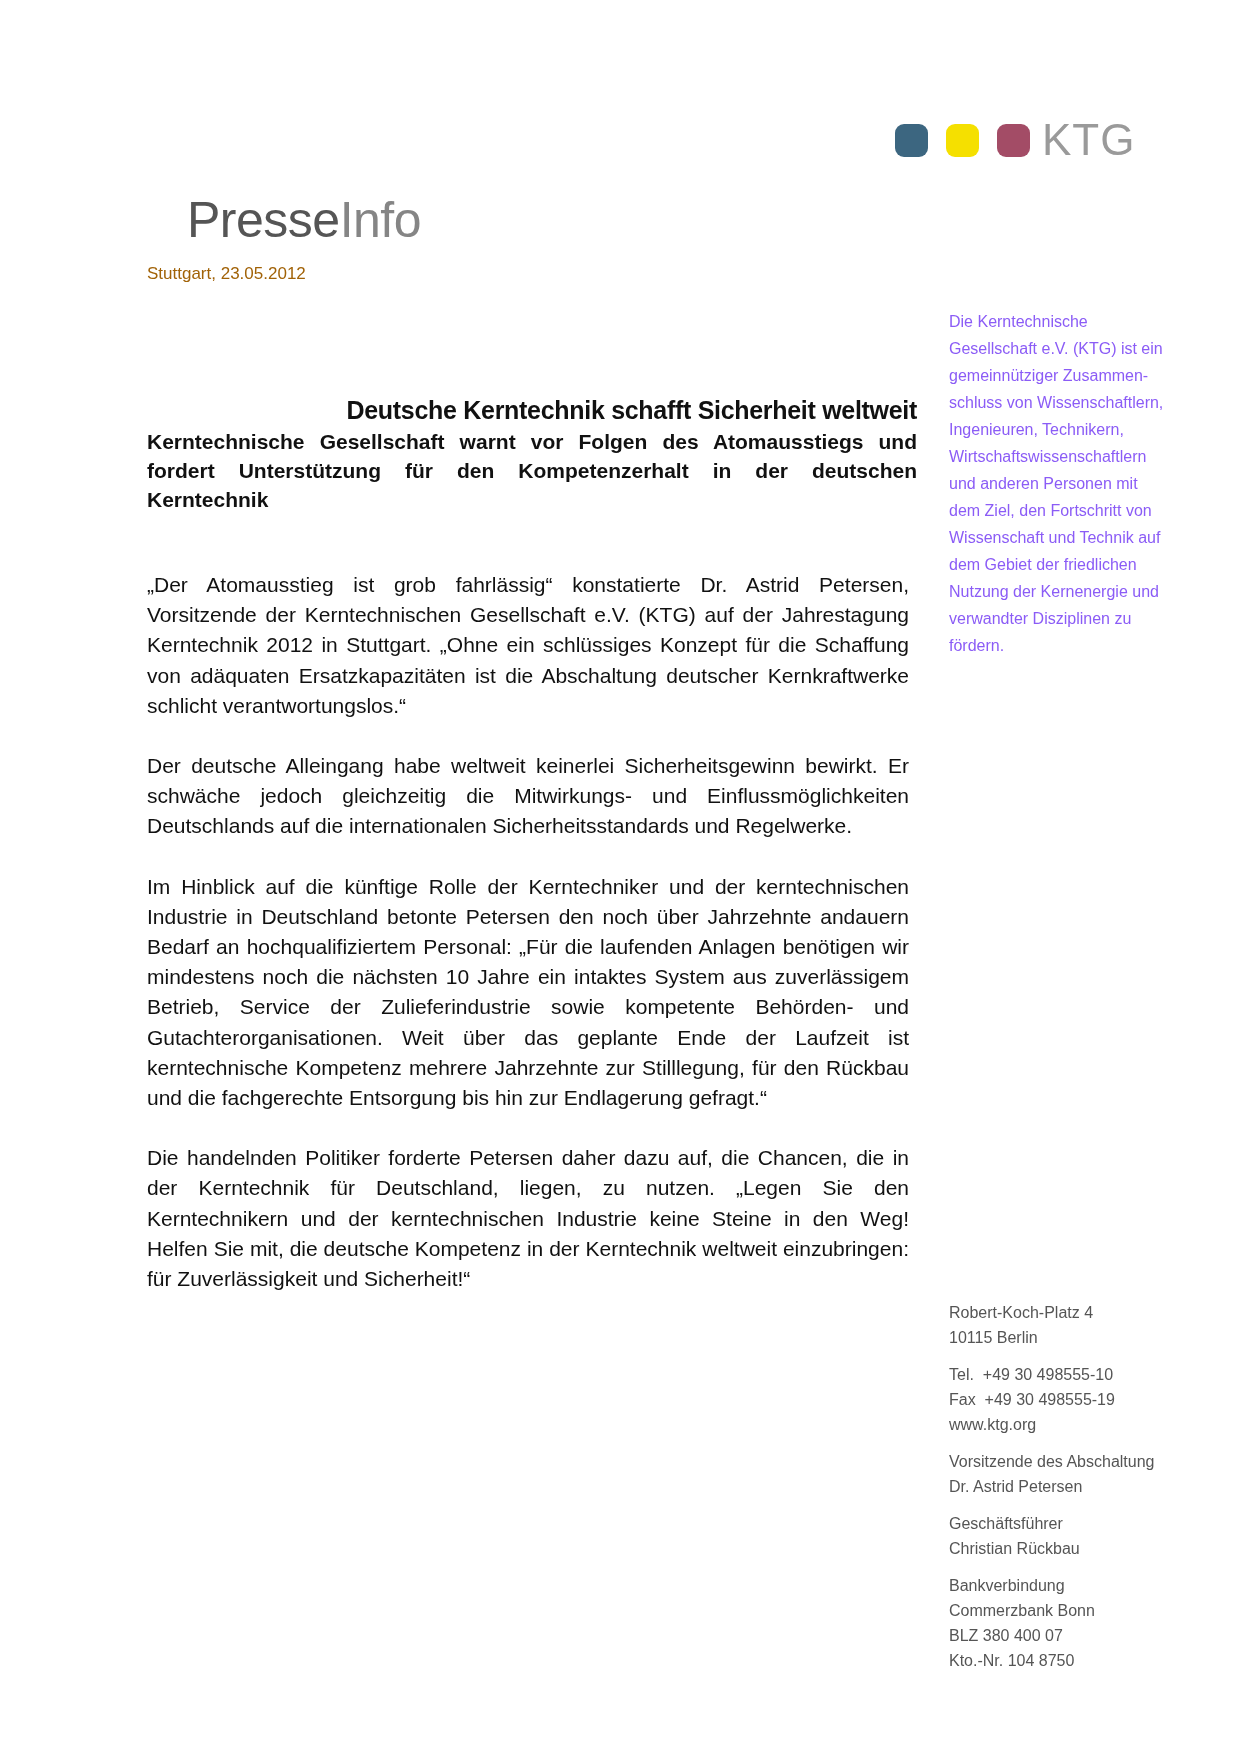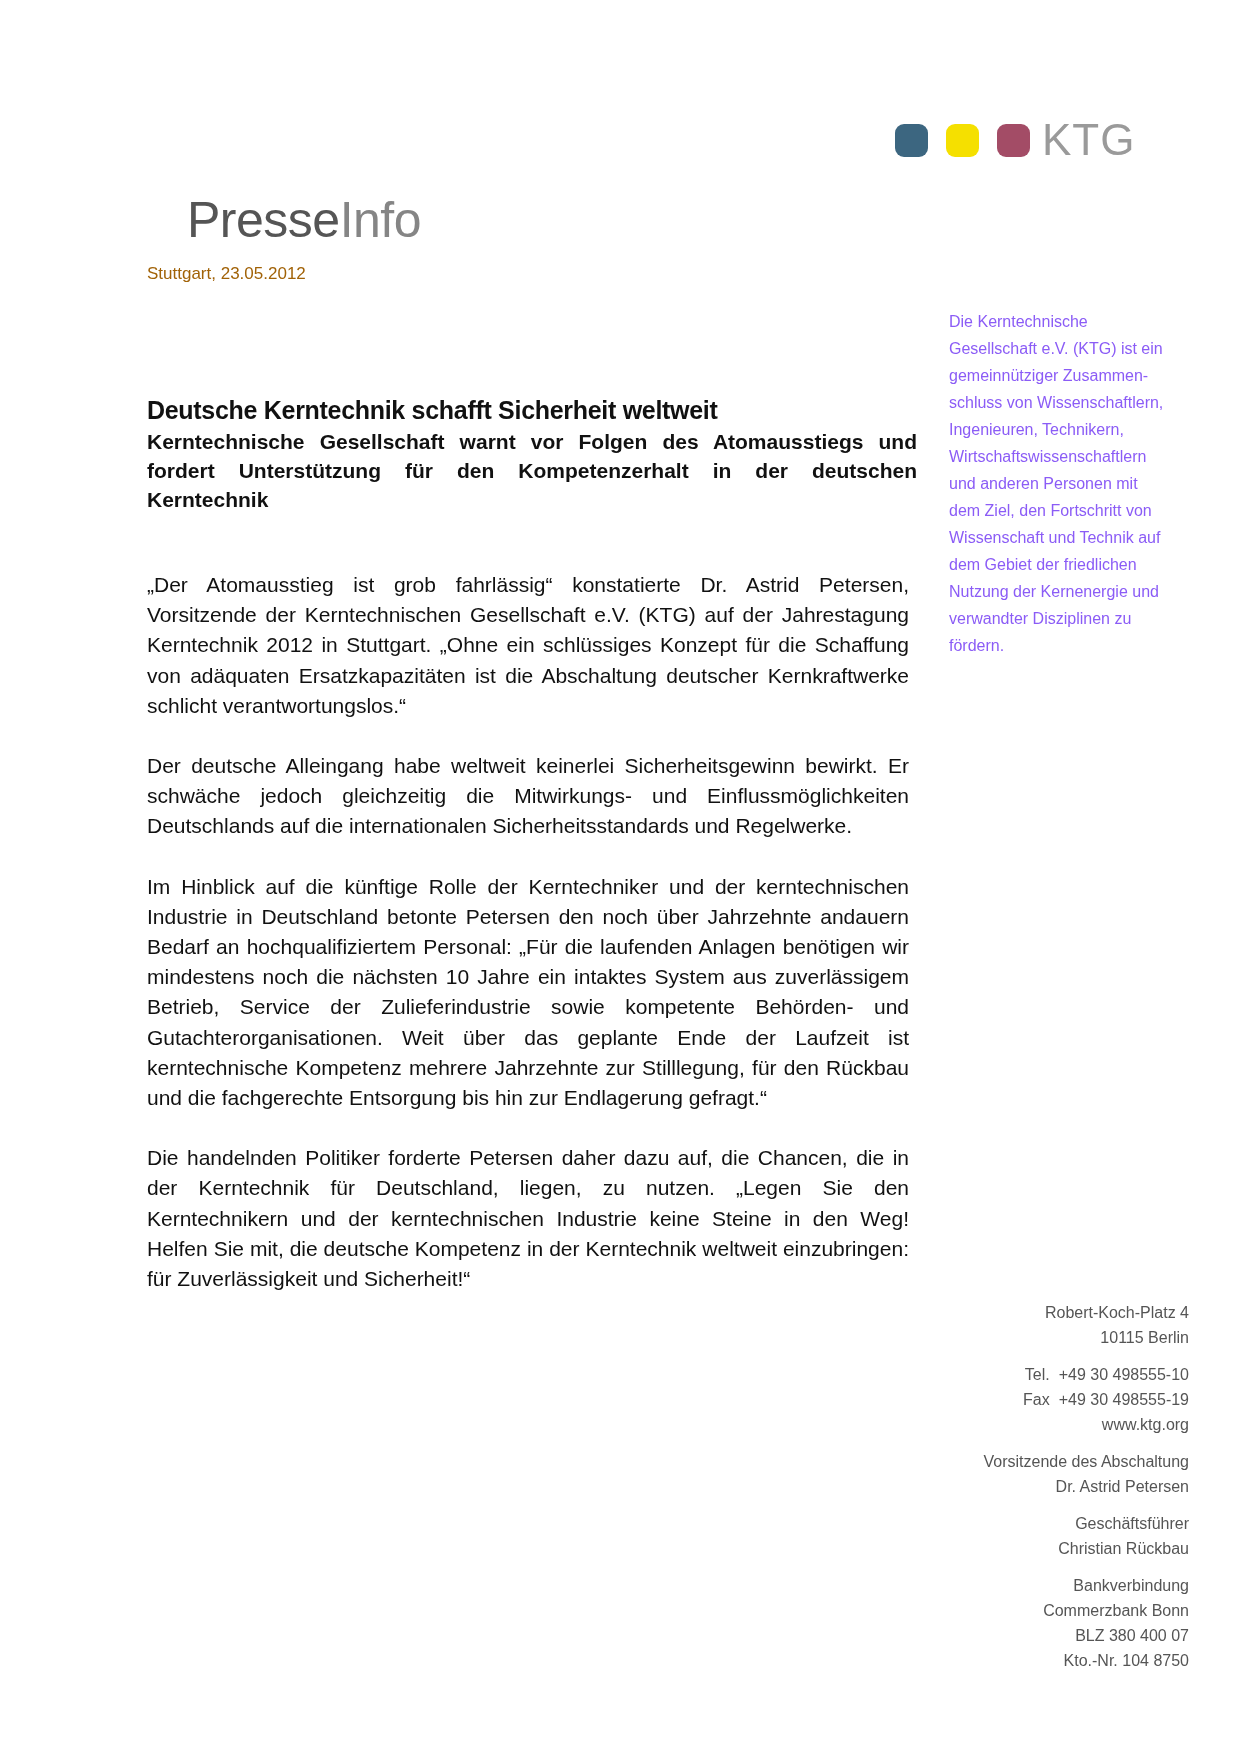--- a/index.html
+++ b/index.html
@@ -23,39 +23,39 @@
   .presse .p2 { color: #858585; }
   .date {
     position: absolute; left: 147px; top: 264px;
     font-family: "Liberation Sans", sans-serif; font-size: 17px; color: #a16207;
   }
   .main {
     position: absolute; left: 147px; top: 393px; width: 770px;
     font-family: "Liberation Sans", sans-serif;
   }
   .headline {
-    font-size: 25px; font-weight: bold; margin: 0; line-height: 34px; letter-spacing: -0.3px;
+    font-size: 25px; font-weight: bold; margin: 0; line-height: 34px; letter-spacing: -0.3px; text-align: right;
   }
   .subline {
     font-size: 21px; font-weight: bold; margin: 0; line-height: 29px; text-align: justify;
   }
   .body { margin-top: 56px; }
   .para {
     font-size: 21px; line-height: 30.2px; text-align: justify; margin: 0 8px 30px 0; color: #111;
   }
   .sidebar {
     position: absolute; left: 949px; top: 308px; width: 240px;
     font-family: "Liberation Sans", sans-serif; font-size: 16px; line-height: 27px; color: #8b5cf6;
   }
   .contact {
     position: absolute; left: 949px; top: 1300px; width: 240px;
     font-family: "Liberation Sans", sans-serif; font-size: 16px; line-height: 25px; color: #555;
   }
   .contact .block { margin-bottom: 12px; }
-  .contact .line { display: block; text-align: right; }
+  .contact .line { display: block; }
 </style>
 </head>
 <body>
 
 <div class="logo">
   <div class="sq" style="background:#3c6680"></div>
   <div class="sq" style="background:#f5e000"></div>
   <div class="sq" style="background:#a34c66"></div>
   <span class="logo-text">KTG</span>
 </div>

